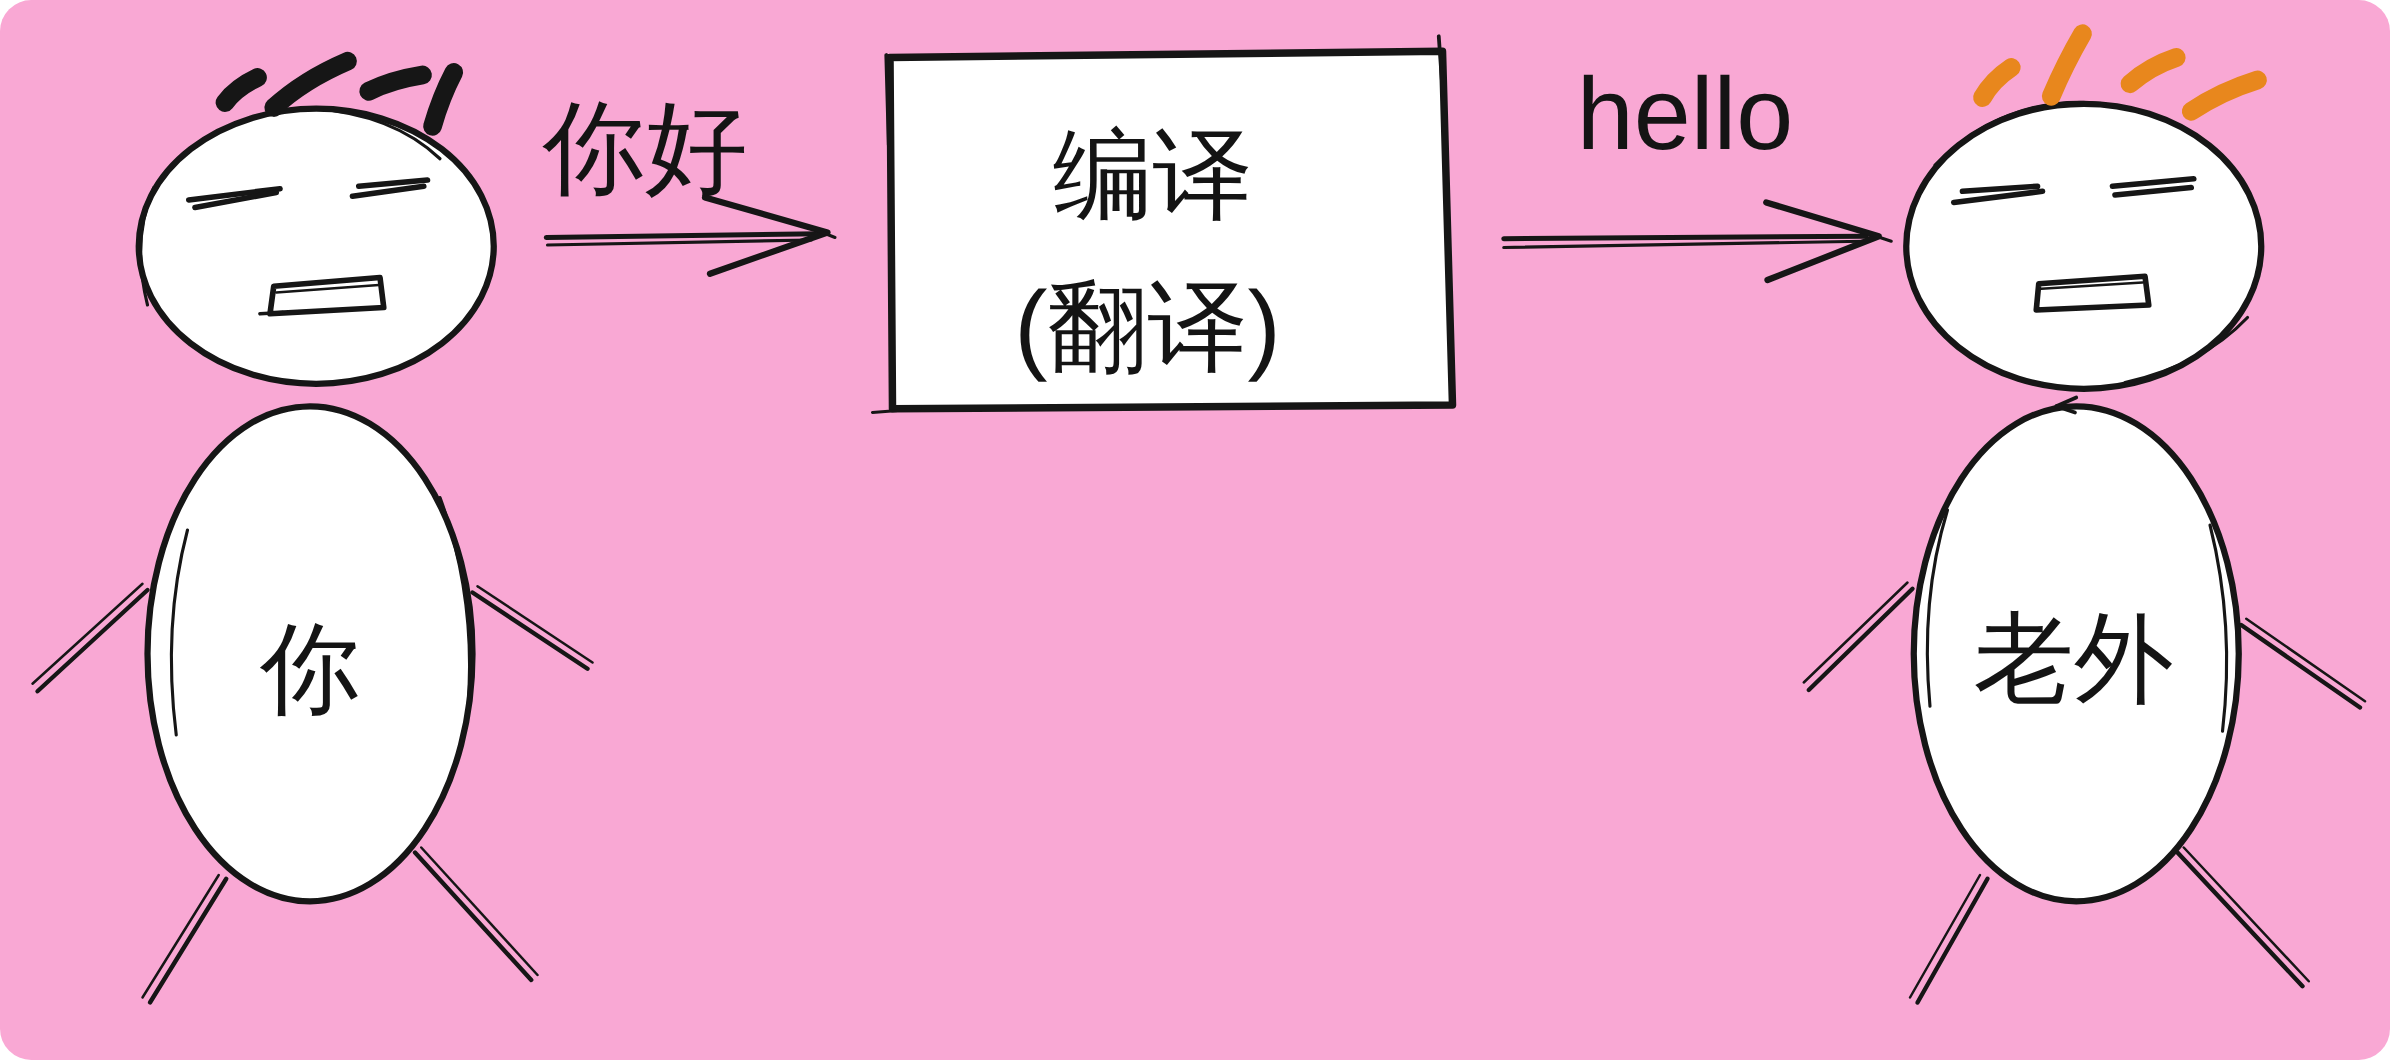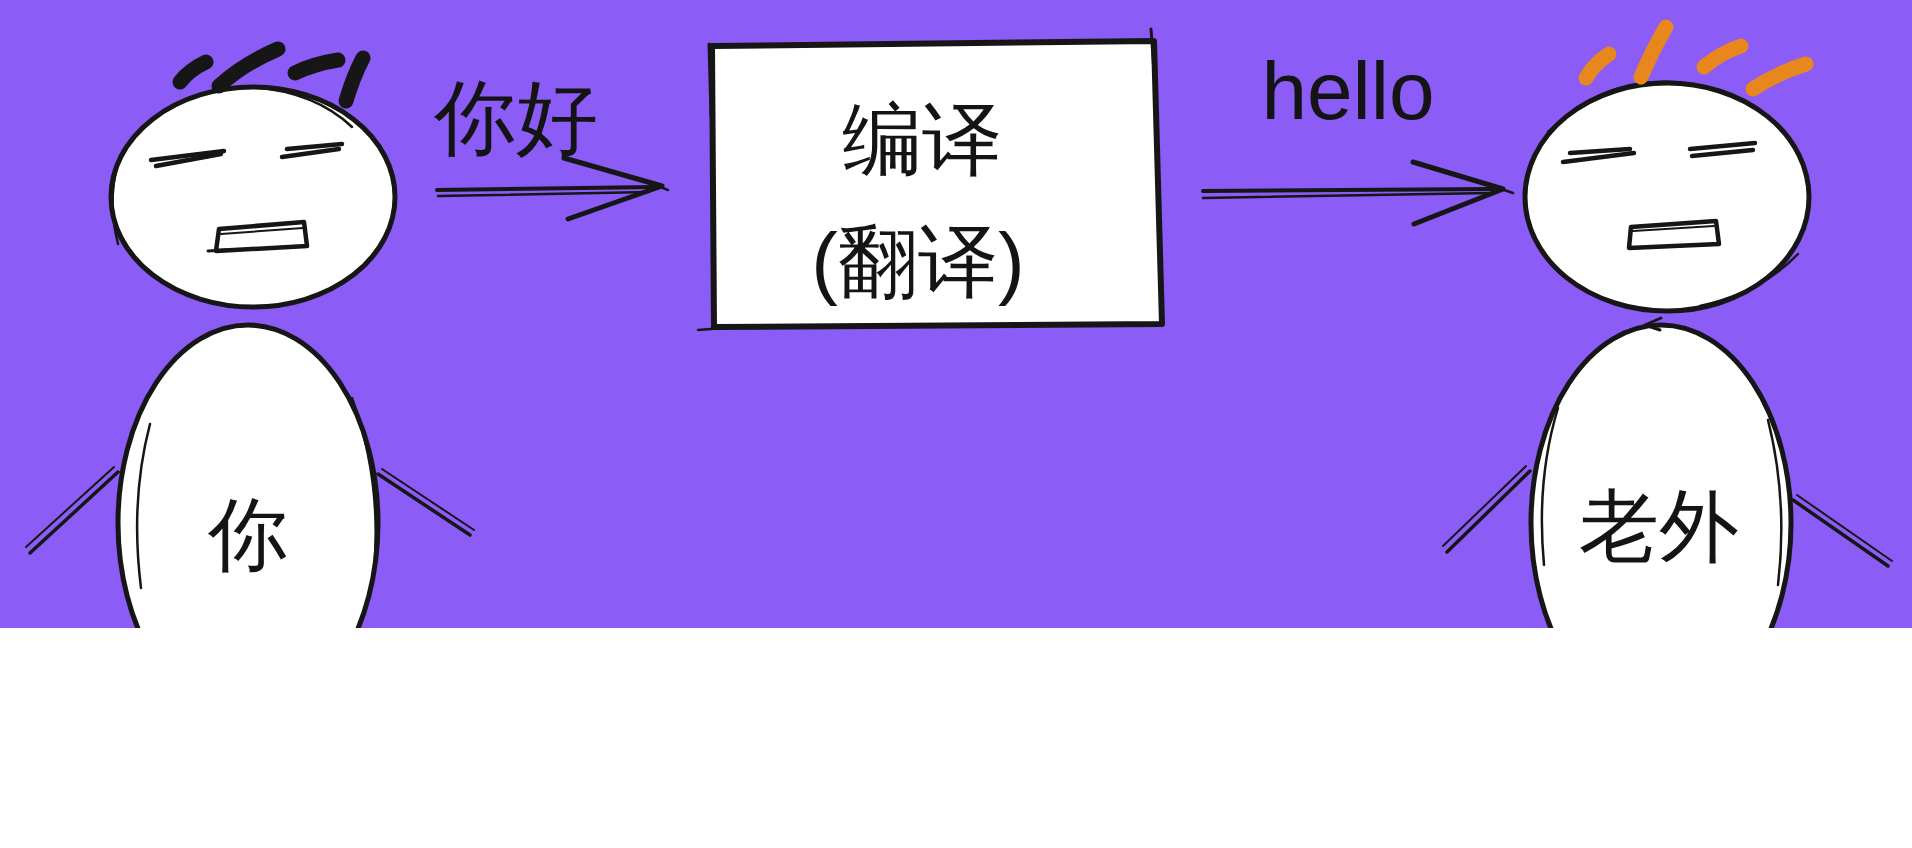--- a/index.html
+++ b/index.html
@@ -1,17 +1,17 @@
 <!DOCTYPE html>
 <html><head>
 <meta charset="utf-8">
 <style>
   html,body{margin:0;padding:0;background:#ffffff;}
-  .stage{position:relative;width:1912px;height:628px;background:#8b5cf6;overflow:hidden;
-         font-family:"Liberation Sans", sans-serif;}
+  .stage{position:relative;width:1912px;height:848px;background:#f9a8d4;overflow:hidden;
+         font-family:"Liberation Sans", sans-serif;border-radius:25px;}
   svg{position:absolute;left:0;top:0;display:block;}
   text{fill:#141414;font-family:"Liberation Sans","DejaVu Sans",sans-serif;font-weight:500;}
   .cjk{font-size:80px;}
   .speech{font-size:82px;}
 </style>
 </head>
 <body>
 
 <div class="stage">
 <svg width="1912" height="848" viewBox="0 0 1912 848">

